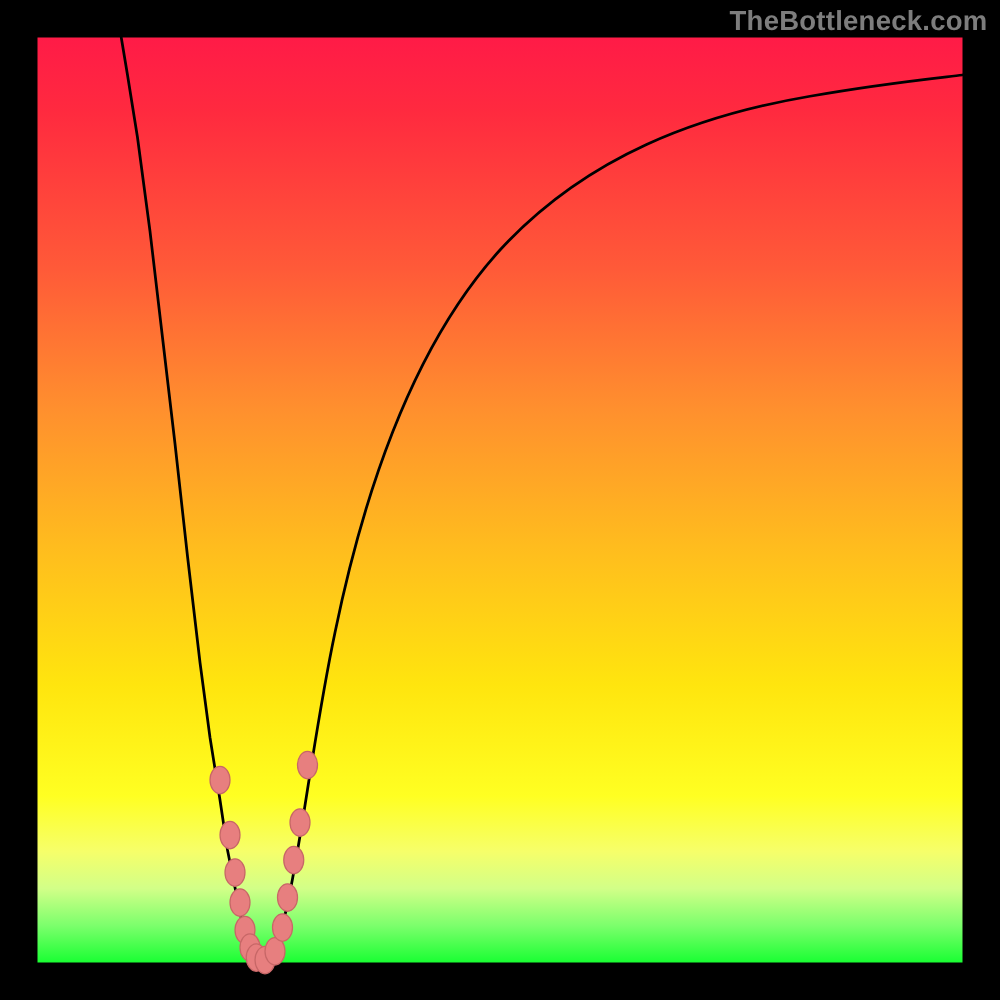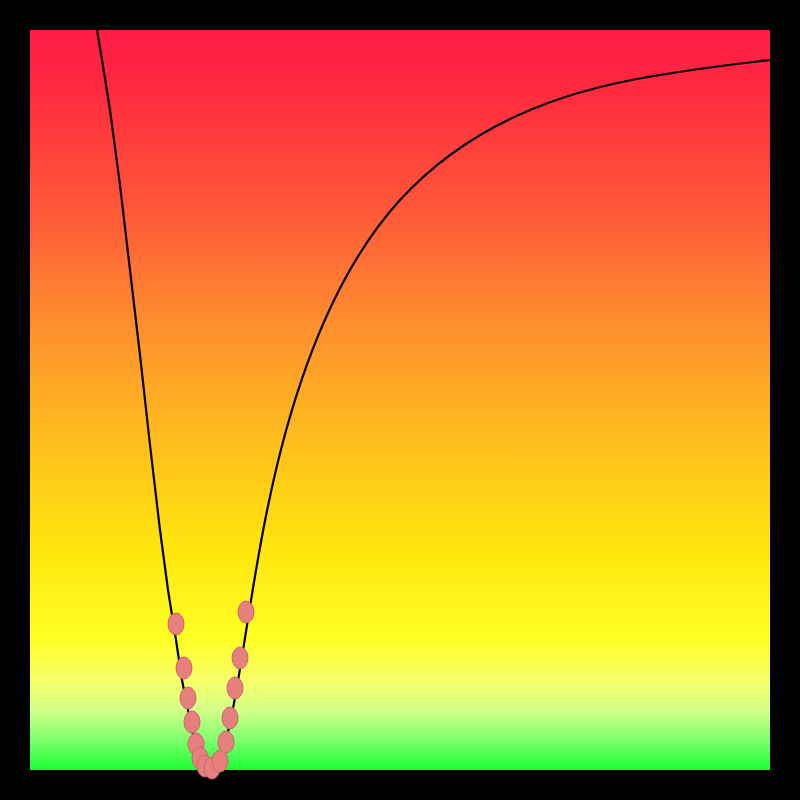--- a/index.html
+++ b/index.html
@@ -71,20 +71,21 @@
     stroke: #c76767;
     stroke-width: 1;
   }
 </style>
 </head>
 <body>
 
 <div class="stage">
   <div class="plot-area"></div>
 
+  <div class="watermark">TheBottleneck.com</div>
 
   <svg class="overlay" viewBox="0 0 800 800">
 
     <polyline id="left-branch" class="curve" points="97,30 102,60 110,110 120,185 130,270 140,355 150,445 160,530 168,590 176,640 182,680 188,710 192,730 196,748 200,759 204,766 208,769"></polyline>
 
     <path id="right-branch" class="curve" d="M208 769 C 233 769 242 629 268 506 C 296 370 340 266 400 200 C 470 124 560 92 648 77 C 705 67 745 63 770 60"></path>
 
     <g id="markers">
         <ellipse cx="176" cy="624" rx="8" ry="11" class="marker"></ellipse>
         <ellipse cx="184" cy="668" rx="8" ry="11" class="marker"></ellipse>

